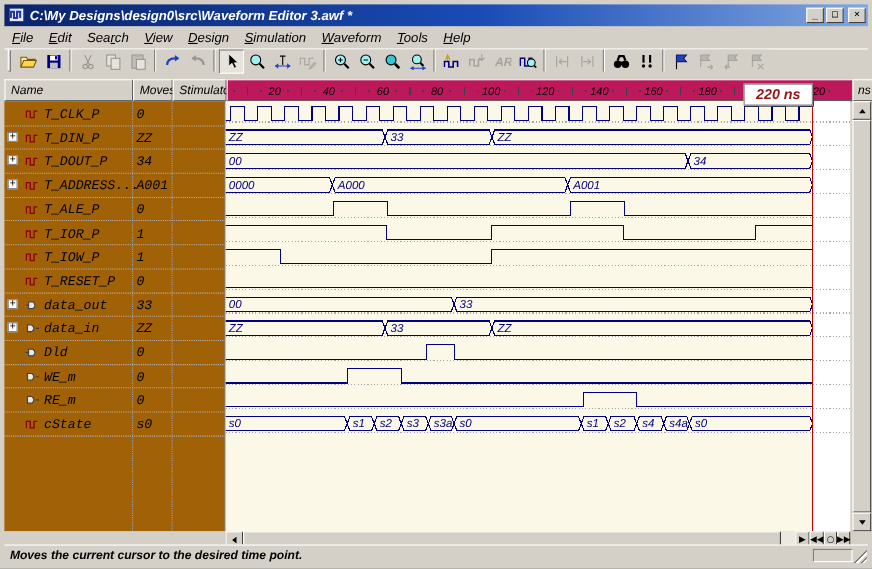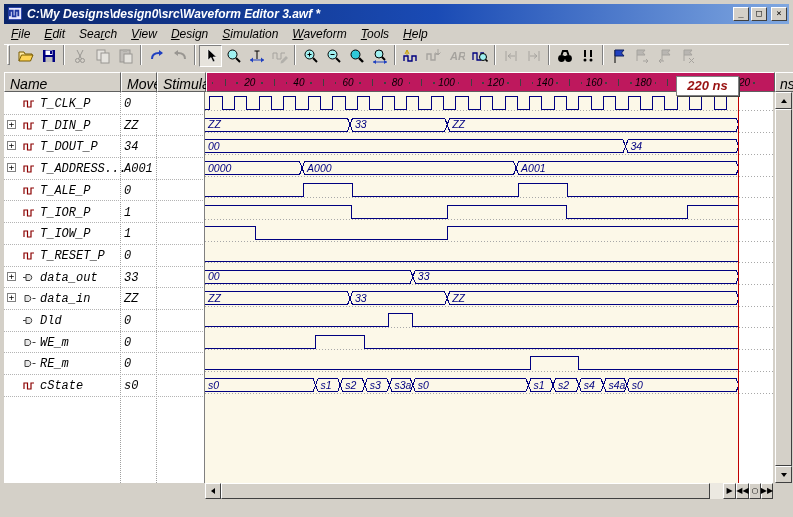--- a/index.html
+++ b/index.html
@@ -37,28 +37,28 @@
     border-left:1px solid #808080;border-right:1px solid #fff;}
   .tb-btn{width:23px;height:22px;display:flex;align-items:center;justify-content:center;
     background:#d4d0c8;border:1px solid transparent;}
   .tb-btn.selected{border-color:#808080 #fff #fff #808080;background:#e6e3dc;}
   .tb-btn.disabled svg{filter:grayscale(1) opacity(.4);}
 
   
   #header{position:absolute;left:2px;top:70px;right:2px;height:20px;}
   .hcell{position:absolute;top:0;height:20px;background:#d4d0c8;
     border:1px solid;border-color:#fff #606060 #606060 #fff;
-    font-size:14px;padding:3px 0 0 5px;color:#000;}
+    font-size:11px;padding:3px 0 0 5px;color:#000;}
   #ruler-wrap{position:absolute;left:202px;top:0;width:569px;height:20px;
     background:#be185d;border:1px solid;border-color:#fff #606060 #606060 #fff;overflow:hidden;}
   #ns-cell{left:771px;width:20px;padding-left:4px;}
 
   
   #names-pane{position:absolute;left:2px;top:90px;width:201px;height:391px;
-    background:#ffffff;border-right:1px solid #808080;overflow:hidden;}
+    background:#a16207;border-right:1px solid #808080;overflow:hidden;}
   .colline{position:absolute;top:0;height:391px;border-left:1px dotted #a0a0a0;}
   .sig-row{position:absolute;left:0;width:201px;border-bottom:1px dotted #b4b4b4;}
   .sig-expand{position:absolute;left:3px;top:5px;width:9px;height:9px;background:#fff;
     border:1px solid #808080;font-size:9px;line-height:7px;text-align:center;
     color:#000;font-family:"DejaVu Sans Mono",monospace;}
   .sig-icon{position:absolute;left:19px;top:5px;}
   .sig-name{position:absolute;left:36px;top:4px;font-family:"Liberation Mono",monospace;
     font-size:12px;color:#000;white-space:nowrap;}
   .sig-value{position:absolute;left:120px;top:4px;font-family:"Liberation Mono",monospace;
     font-size:12px;color:#000;}
@@ -584,14 +584,19 @@
         <span class="nav-btn">○</span>
       </div>
     <div class="sb-btn" style="left:556px;top:0;width:12px;height:16px">
         <span class="nav-btn">▶▶</span>
       </div>
   </div>
 
   <div id="bl-corner"></div>
   <div id="br-corner"></div>
 
+  <div id="statusbar">
+    <span id="status-text">Moves the current cursor to the desired time point.</span>
+    <div id="status-panel"></div>
+    <div id="grip"></div>
+  </div>
 
 </div>
 
 </body></html>

